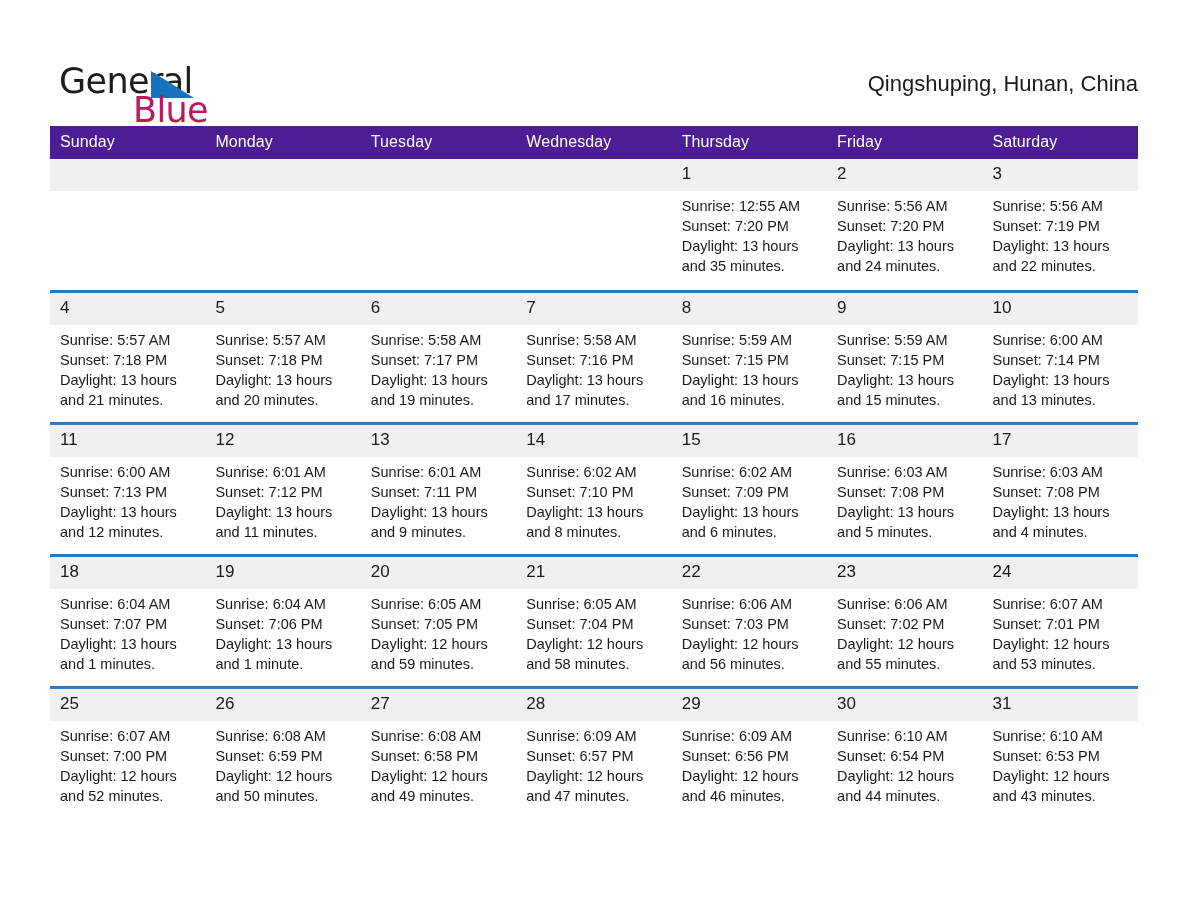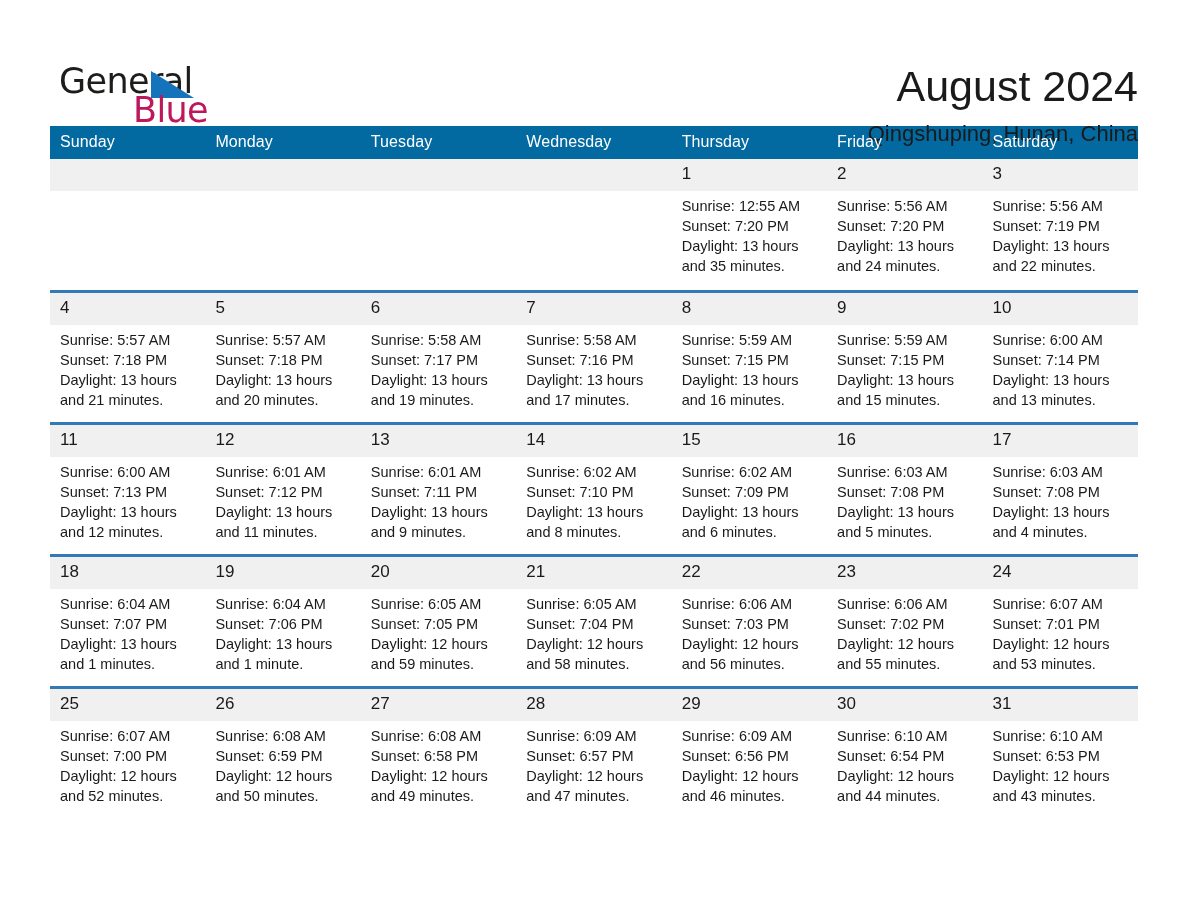--- a/index.html
+++ b/index.html
@@ -90,21 +90,21 @@
   
   .calendar {
     margin-top: 15px;
     width: 1088px;
     border-collapse: collapse;
     table-layout: fixed;
   }
   .calendar col { width: 155.43px; }
 
   .calendar thead th {
-    background: #0369a1;
+    background: #4c1d95;
     color: #ffffff;
     font-size: 16px;
     font-weight: 400;
     text-align: left;
     padding: 7px 0 8px 10px;
     height: 17px;
     letter-spacing: 0.1px;
   }
 
   .calendar tbody td {
@@ -142,21 +142,20 @@
 
 <div class="page">
 
   <div class="masthead">
     <div class="logo">
       <span class="logo-general">General</span>
       <span class="logo-tri"></span>
       <span class="logo-blue">Blue</span>
     </div>
     <div class="titles">
-      <div class="month-title">August 2024</div>
       <div class="location">Qingshuping, Hunan, China</div>
     </div>
   </div>
 
   <table class="calendar">
     <colgroup>
       <col>
         <col>
         <col>
         <col>

